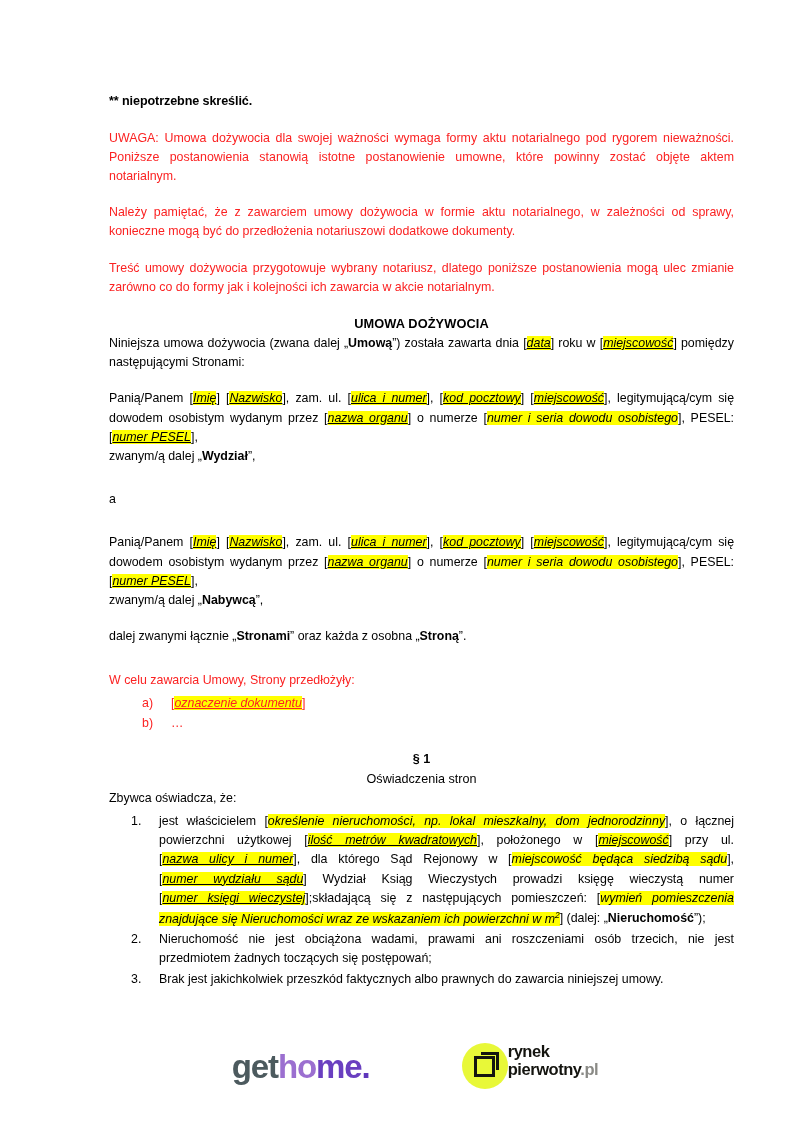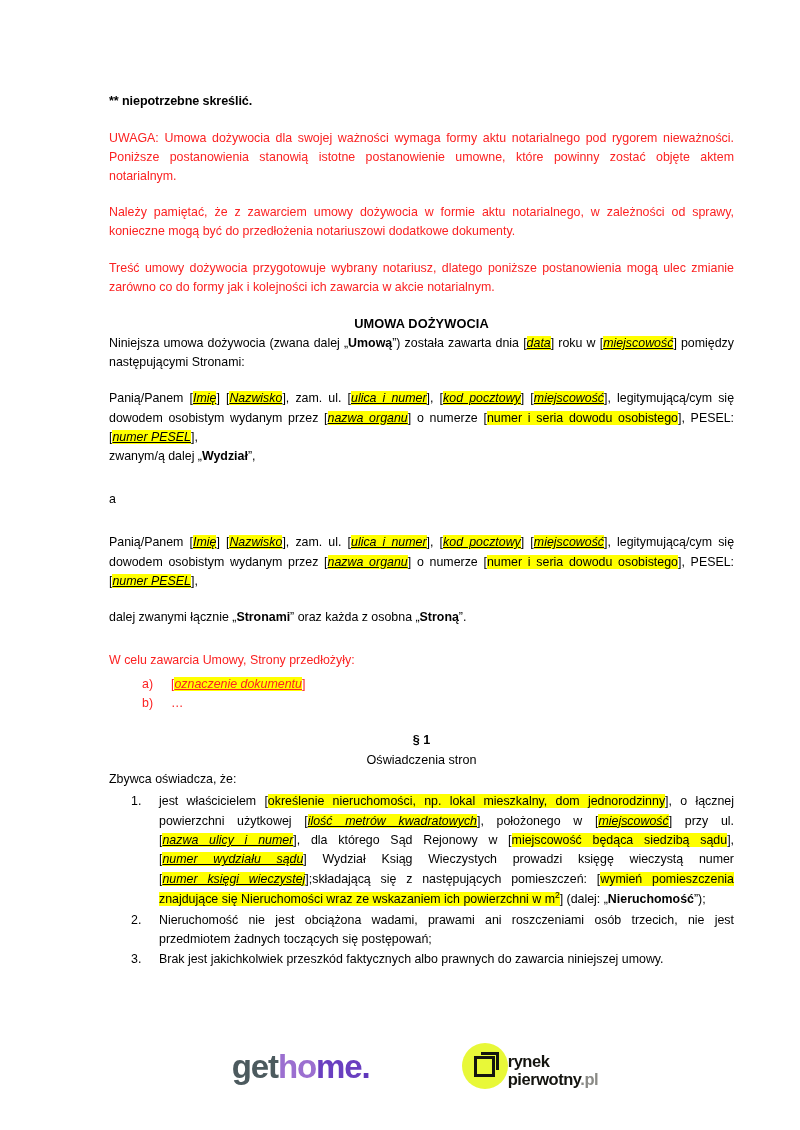--- a/index.html
+++ b/index.html
@@ -58,20 +58,21 @@
     white-space: nowrap;
     text-decoration: underline;
   }
   .ph > mark {
     background: #ffff00;
     color: inherit;
     font-style: italic;
     padding: 0;
   }
   .ph-wrap {
+    font-style: italic;
   }
   .ph-wrap mark {
     background: #ffff00;
     color: inherit;
     padding: 0;
   }
 
   
   .title {
     text-align: center;
@@ -143,21 +144,21 @@
     line-height: 1;
     white-space: nowrap;
   }
   .logo-gethome .g-get { color: #4c5a5e; }
   .logo-gethome .g-ho  { color: #9b6fd0; }
   .logo-gethome .g-me  { color: #6a3fc0; }
   .logo-gethome .g-dot { color: #5f37bb; }
 
   .logo-rp {
     display: flex;
-    align-items: flex-end;
+    align-items: flex-start;
   }
   .rp-mark {
     width: 46px;
     height: 46px;
     border-radius: 50%;
     background: #e8f838;
     display: flex;
     align-items: center;
     justify-content: center;
     flex: none;
@@ -218,20 +219,21 @@
     <p><span>Panią/Panem [</span><span class="ph"><mark>Imię</mark></span><span>] [</span><span class="ph"><mark>Nazwisko</mark></span><span>], zam. ul. [</span><span class="ph"><mark>ulica i numer</mark></span><span>], [</span><span class="ph"><mark>kod pocztowy</mark></span><span>] [</span><span class="ph"><mark>miejscowość</mark></span><span>], legitymującą/cym się dowodem osobistym wydanym przez [</span><span class="ph"><mark>nazwa organu</mark></span><span>] o numerze [</span><span class="ph-wrap"><mark>numer i seria dowodu osobistego</mark></span><span>], PESEL: [</span><span class="ph"><mark>numer PESEL</mark></span><span>],</span></p>
     <p><span>zwanym/ą dalej „</span><span class="bold">Wydział</span><span>”,</span></p>
 
     <div class="gap-lg"></div>
 
     <p>a</p>
 
     <div class="gap-lg"></div>
 
     <p><span>Panią/Panem [</span><span class="ph"><mark>Imię</mark></span><span>] [</span><span class="ph"><mark>Nazwisko</mark></span><span>], zam. ul. [</span><span class="ph"><mark>ulica i numer</mark></span><span>], [</span><span class="ph"><mark>kod pocztowy</mark></span><span>] [</span><span class="ph"><mark>miejscowość</mark></span><span>], legitymującą/cym się dowodem osobistym wydanym przez [</span><span class="ph"><mark>nazwa organu</mark></span><span>] o numerze [</span><span class="ph-wrap"><mark>numer i seria dowodu osobistego</mark></span><span>], PESEL: [</span><span class="ph"><mark>numer PESEL</mark></span><span>],</span></p>
+    <p><span>zwanym/ą dalej „</span><span class="bold">Nabywcą</span><span>”,</span></p>
 
     <div class="gap-md"></div>
 
     <p><span>dalej zwanymi łącznie „</span><span class="bold">Stronami</span><span>” oraz każda z osobna „</span><span class="bold">Stroną</span><span>”.</span></p>
 
     <div class="gap-lg"></div>
 
     <p class="red">W celu zawarcia Umowy, Strony przedłożyły:</p>
 
     <ol class="alpha red">

